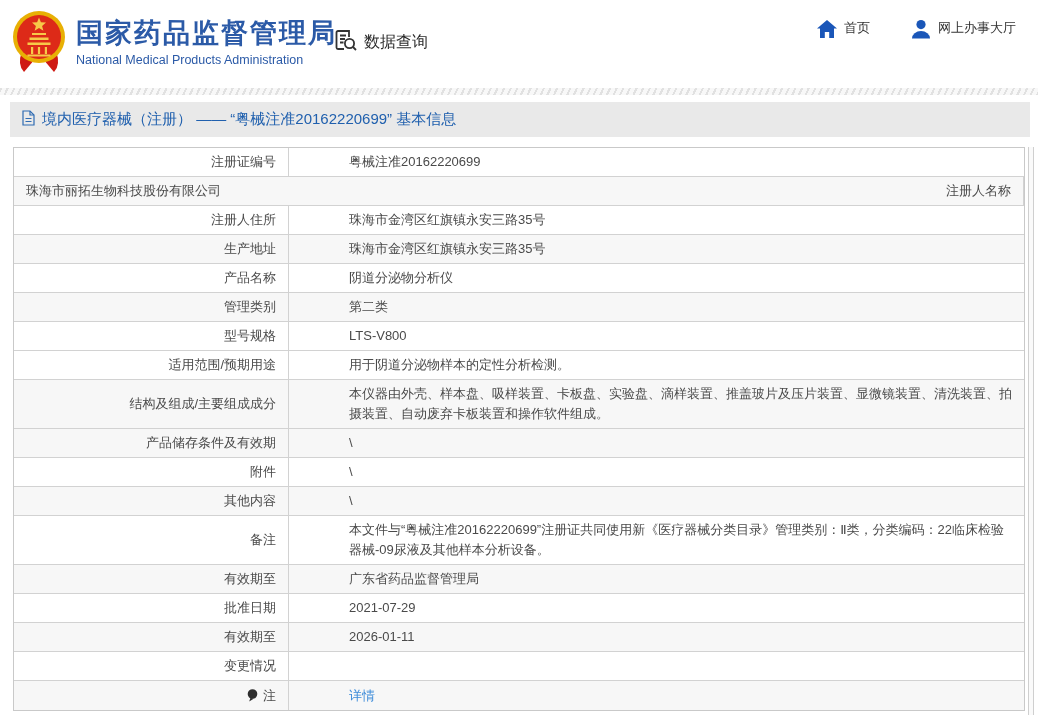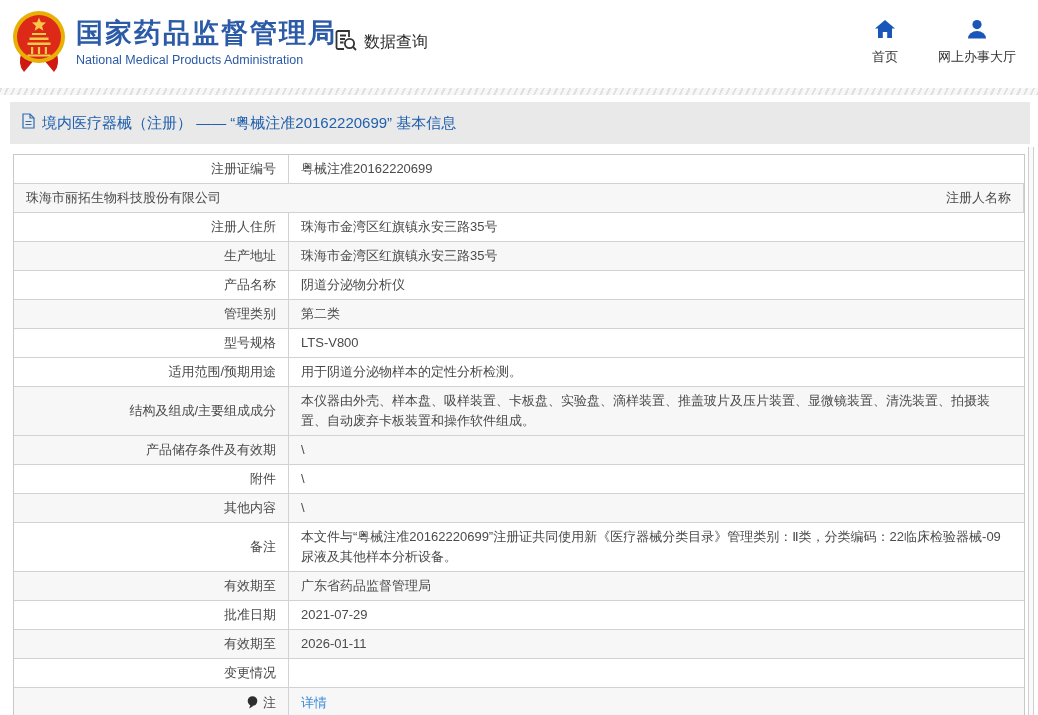--- a/index.html
+++ b/index.html
@@ -13,38 +13,38 @@
   }
   
   .header { height: 88px; position: relative; background: #fff; }
   .brand { position: absolute; left: 12px; top: 9px; display: flex; align-items: center; gap: 10px; }
   .emblem svg { display: block; }
   .brand-text { display: flex; flex-direction: column; }
   .brand-cn { font-size: 27px; font-weight: bold; color: #2b5aa7; letter-spacing: 2px; line-height: 1.2; }
   .brand-en { font-size: 12.5px; color: #2b5aa7; margin-top: 3px; }
   .dataquery { position: absolute; left: 332px; top: 27px; display: flex; align-items: center; gap: 6px; font-size: 16px; color: #2b2b2b; cursor: pointer; }
   .topnav { position: absolute; right: 22px; top: 19px; display: flex; gap: 40px; }
-  .nav-item { display: flex; flex-direction: column; align-items: center; gap: 6px; font-size: 13px; color: #333; cursor: pointer; }
+  .nav-item { display: flex; align-items: flex-start; gap: 6px; font-size: 13px; color: #333; cursor: pointer; }
   
   .hatch {
     height: 7px; width: 100%;
     background: repeating-linear-gradient(115deg, #e1e1e1 0 2px, #f8f8f8 2px 6px);
   }
   
   .title-bar {
-    margin: 7px 8px 0 10px; height: 42px; background: #e9e9e9;
+    margin: 7px 8px 0 10px; height: 35px; background: #e9e9e9;
     display: flex; align-items: center; gap: 7px; padding-left: 12px;
   }
   .title-text { font-size: 15px; color: #2060ae; }
   
   .info-table {
     margin: 10px 0 0 13px; width: 1012px;
     border: 1px solid #c9c9c9;
   }
-  .row { display: flex; min-height: 29px; align-items: stretch; background: #fff; border-bottom: 1px solid #d2d2d2; }
+  .row { display: flex; min-height: 29px; align-items: stretch; background: #fff; border-bottom: 1px solid #d2d2d2; gap: 48px; }
   .row:last-child { border-bottom: none; }
   .row.alt { background: #f7f7f7; }
   .cell { font-size: 13px; color: #4a4a4a; line-height: 20px; }
   .cell.label {
     width: 275px; flex: none;
     display: flex; justify-content: flex-end; align-items: center; gap: 5px;
     padding: 4px 12px 4px 4px; border-right: 1px solid #d2d2d2; text-align: right;
   }
   .cell.value { flex: 1; display: flex; align-items: center; padding: 4px 12px; }
   .cell.value .wrap { width: 100%; }

